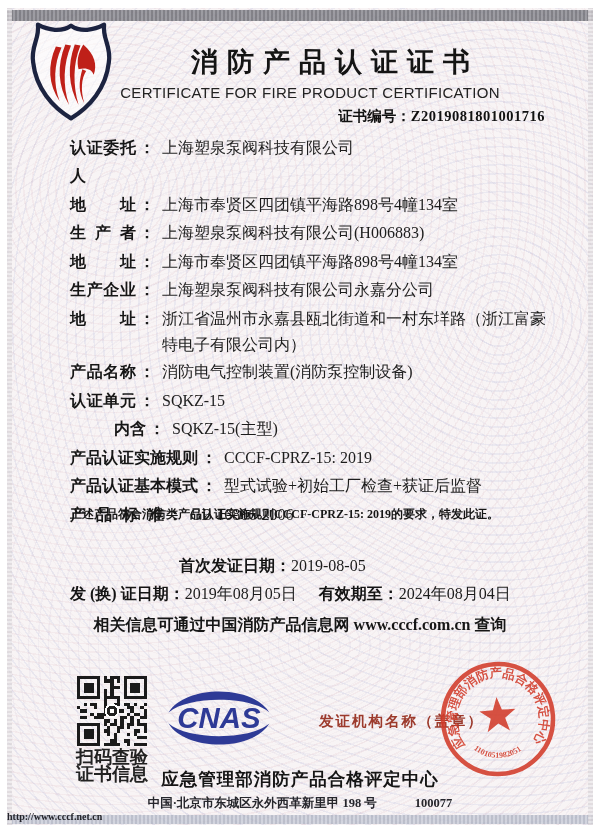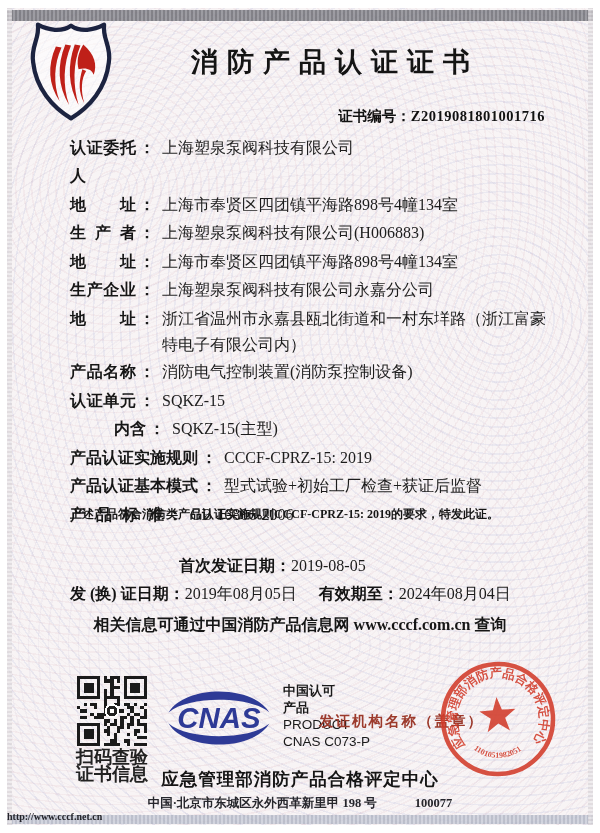--- a/index.html
+++ b/index.html
@@ -80,20 +80,21 @@
       <path d="M50,6 C60,13 74,11 85,5 C83,20 93,28 90,45 C87,72 70,92 50,104 C30,92 13,72 10,45 C7,28 17,20 15,5 C26,11 40,13 50,6 Z" fill="rgba(255,255,255,0.55)" stroke="#1c2340" stroke-width="4.5" stroke-linejoin="round"></path>
       <path d="M34,28 C25,48 26,68 38,86 C31,67 32,46 40,29 Z" fill="#bf2019"></path>
       <path d="M44,26 C35,48 36,70 48,90 C41,69 42,46 50,27 Z" fill="#bf2019"></path>
       <path d="M54,26 C46,48 47,70 58,90 C52,69 52,46 60,27 Z" fill="#bf2019"></path>
       <path d="M63,26 C57,36 56,44 58,52 C66,50 72,52 74,58 C78,48 75,36 63,26 Z" fill="#bf2019"></path>
       <path d="M62,52 C58,66 58,76 64,88 C60,74 61,62 66,54 Z" fill="#bf2019"></path>
     </svg>
   </div>
 
   <div class="title">消防产品认证证书</div>
+  <div class="subtitle">CERTIFICATE FOR FIRE PRODUCT CERTIFICATION</div>
   <div class="cert-no">
     <span>证书编号：</span><span class="num">Z2019081801001716</span>
   </div>
 
   <div class="fields">
       <div class="frow">
         <span class="flabel">认证委托人</span>
         <span class="fcolon">：</span>
         <span class="fvalue">上海塑泉泵阀科技有限公司</span>
       </div>
@@ -397,26 +398,20 @@
     <div>证书信息</div>
   </div>
 
   <div class="cnas-logo">
     <svg viewBox="0 0 160 96" width="112" height="68">
       <path d="M8,40 C32,0 128,0 152,40 C124,16 36,16 8,40 Z" fill="#2e3a96"></path>
       <path d="M8,56 C32,96 128,96 152,56 C124,80 36,80 8,56 Z" fill="#2e3a96"></path>
       <text x="80" y="63" font-size="42" font-style="italic" font-weight="bold" fill="#2e3a96" text-anchor="middle" font-family="Liberation Sans, sans-serif">CNAS</text>
     </svg>
   </div>
-  <div class="cnas-text">
-    <div class="cjk">中国认可</div>
-    <div class="cjk">产品</div>
-    <div class="lat">PRODUCT</div>
-    <div class="lat">CNAS C073-P</div>
-  </div>
 
   <div class="seal-label">发证机构名称（盖章）</div>
 
   <div class="stamp">
     <svg viewBox="0 0 120 120" width="120" height="120">
       <circle cx="60" cy="60" r="55" fill="none" stroke="#d23b2a" stroke-width="4.5"></circle>
       <path id="arcTop" d="M25.6,84.1 A42,42 0 1 1 94.4,84.1" fill="none"></path>
       <path id="arcBot" d="M33.5,88.5 A39,39 0 0 0 86.5,88.5" fill="none"></path>
       <text font-size="12.3" fill="#d23b2a" font-weight="bold">
         <textPath href="#arcTop">应急管理部消防产品合格评定中心</textPath>

